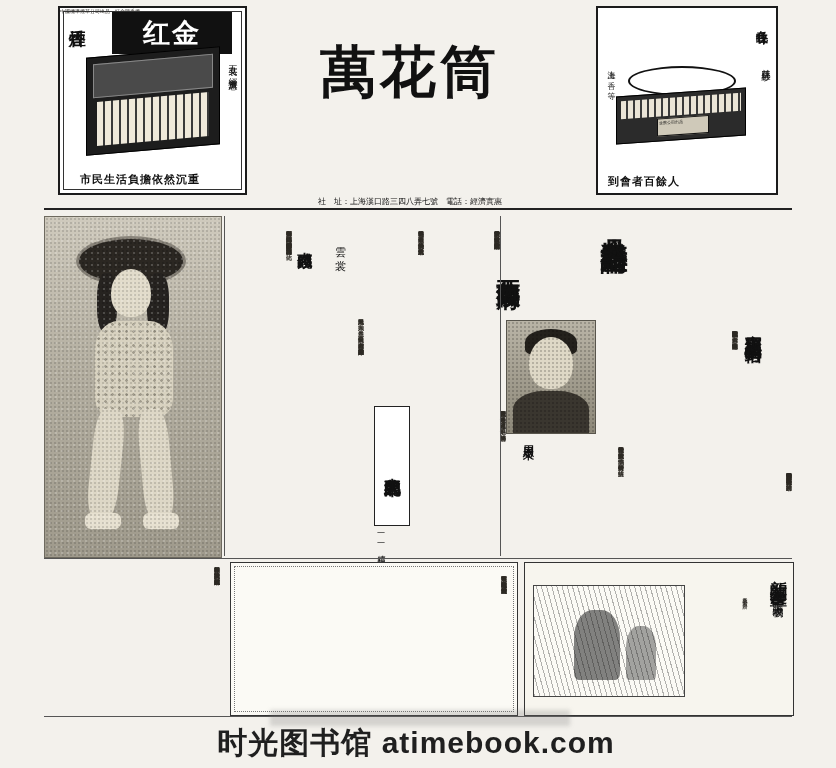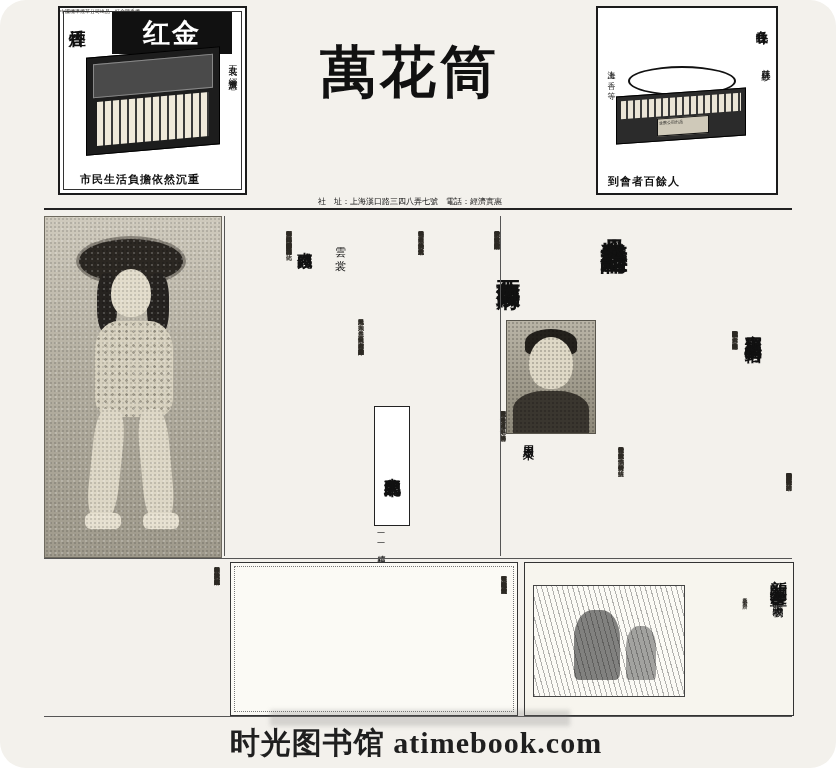--- a/index.html
+++ b/index.html
@@ -9,21 +9,20 @@
   }
   body {
     font-family: "DejaVu Sans", sans-serif;
   }
   .page {
     position: relative;
     width: 836px;
     height: 768px;
     background: #f3f1ec;
     overflow: hidden;
-    border-radius: 26px;
   }
 
   
   .vtext {
     writing-mode: vertical-rl;
     text-orientation: upright;
     letter-spacing: 1px;
     line-height: 1.05;
   }
   .tiny {
@@ -538,21 +537,21 @@
   
   .watermark {
     position: absolute;
     left: 0; bottom: 4px;
     width: 832px;
     text-align: center;
     font-size: 30px;
     font-weight: bold;
     color: #1f1f1f;
     letter-spacing: 1px;
-    font-family: Liberation Serif, serif;
+    font-family: Liberation Sans, sans-serif;
   }
   .wm-fade {
     position: absolute;
     left: 270px; bottom: 42px;
     width: 300px; height: 16px;
     background: rgba(120,120,120,0.25);
     filter: blur(2px);
   }
 
   .divider-v {

